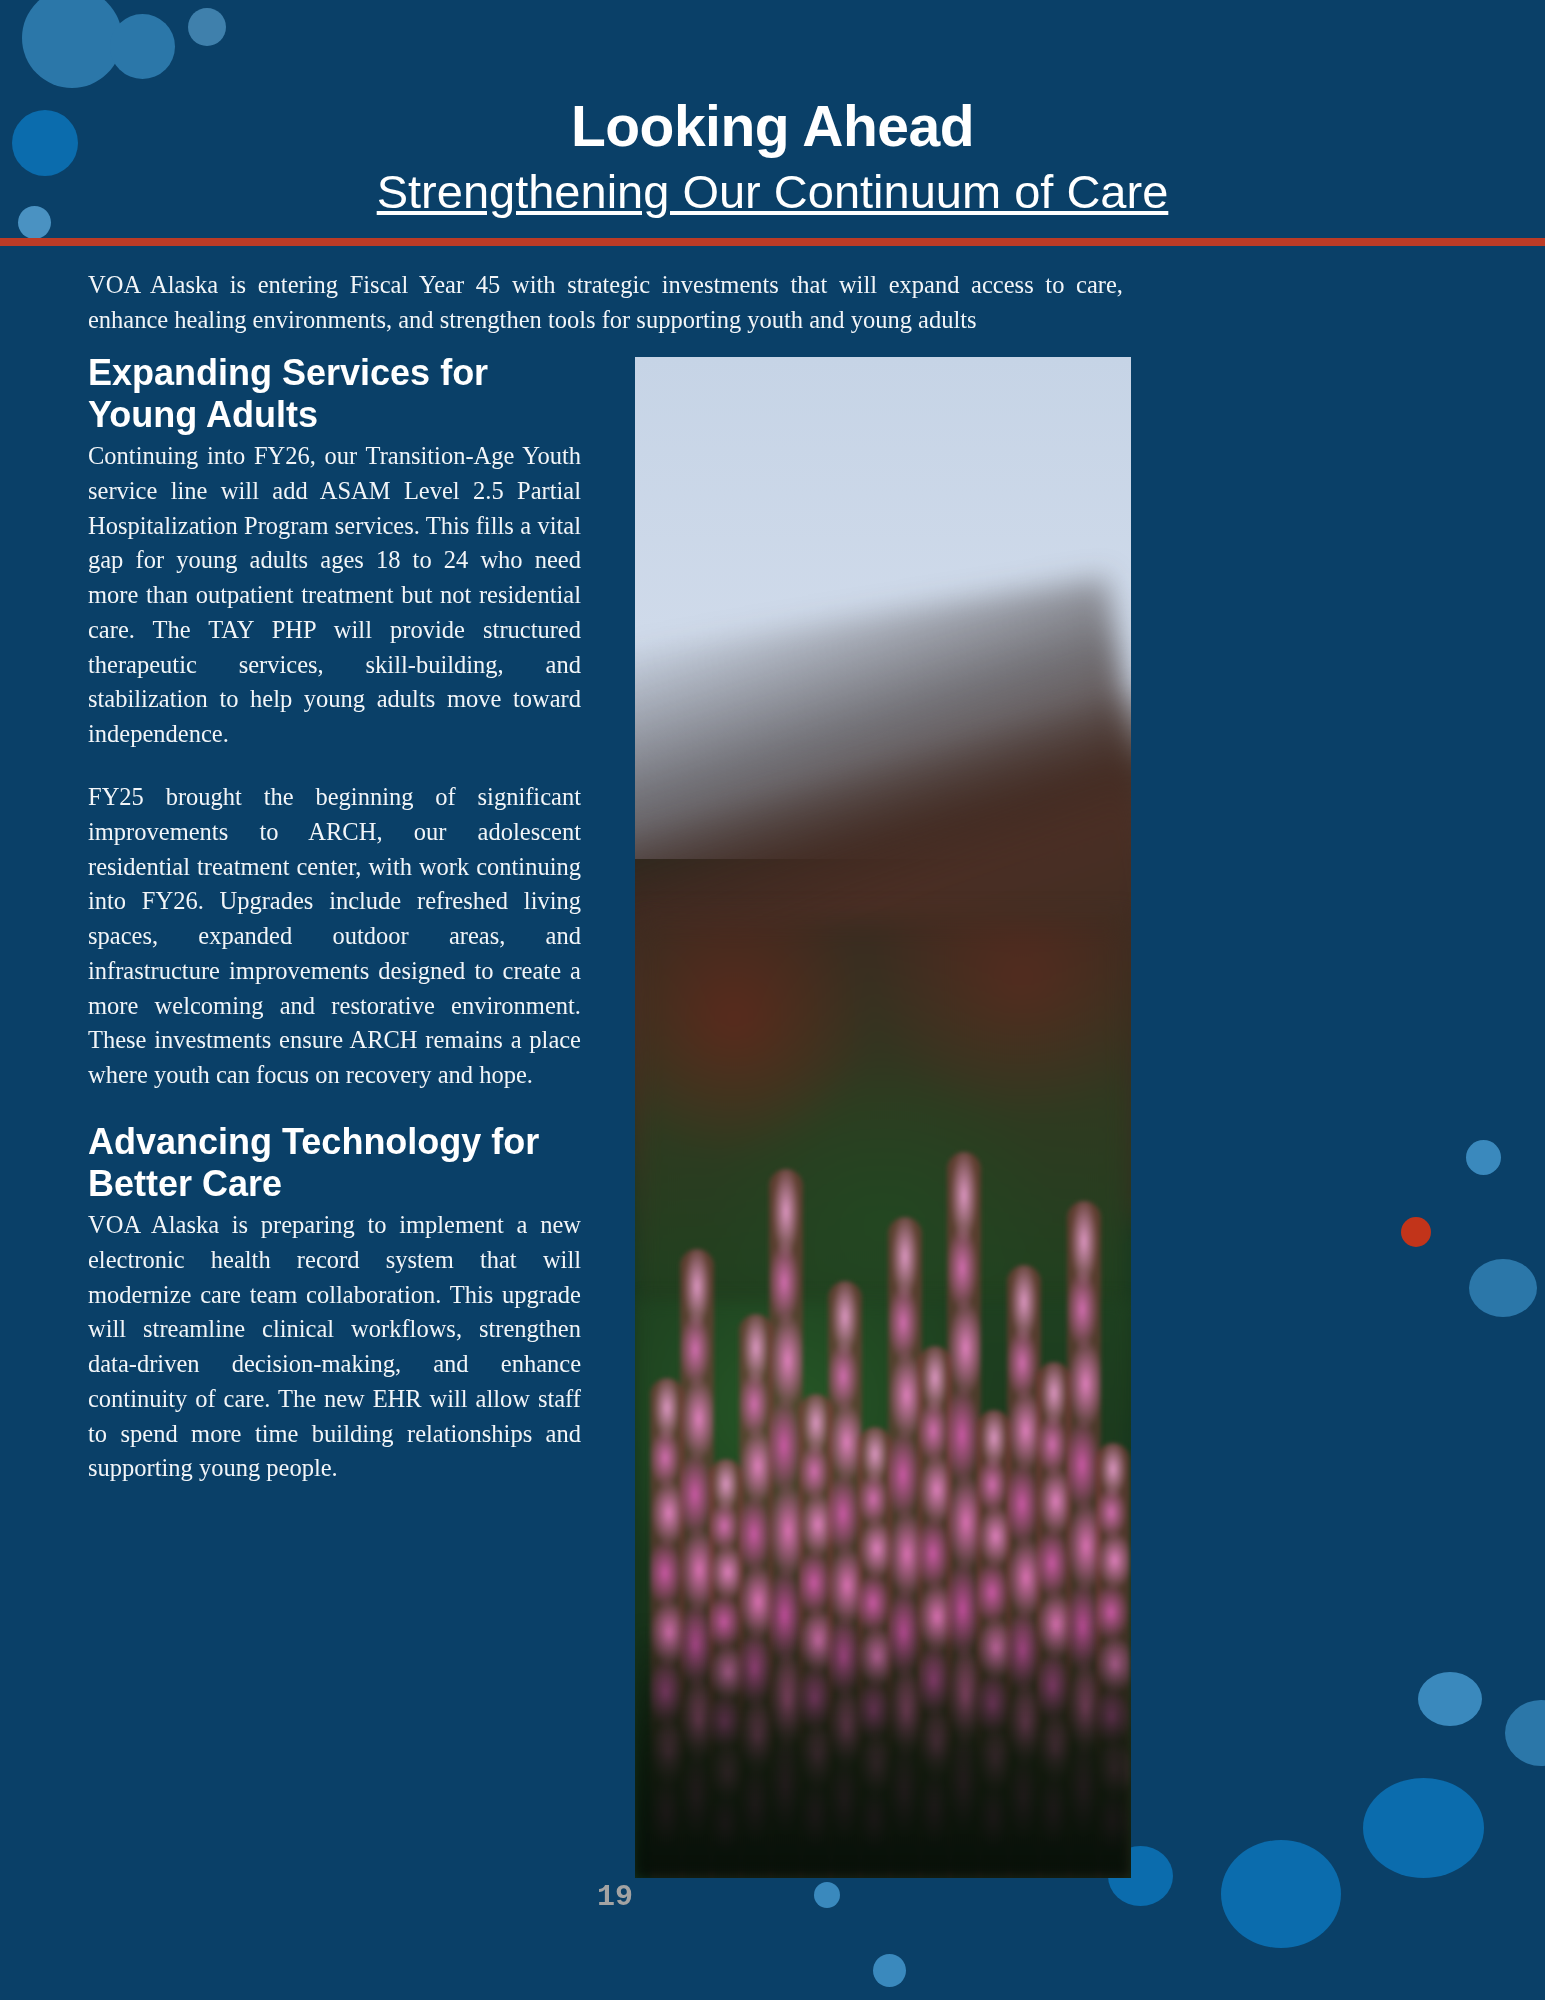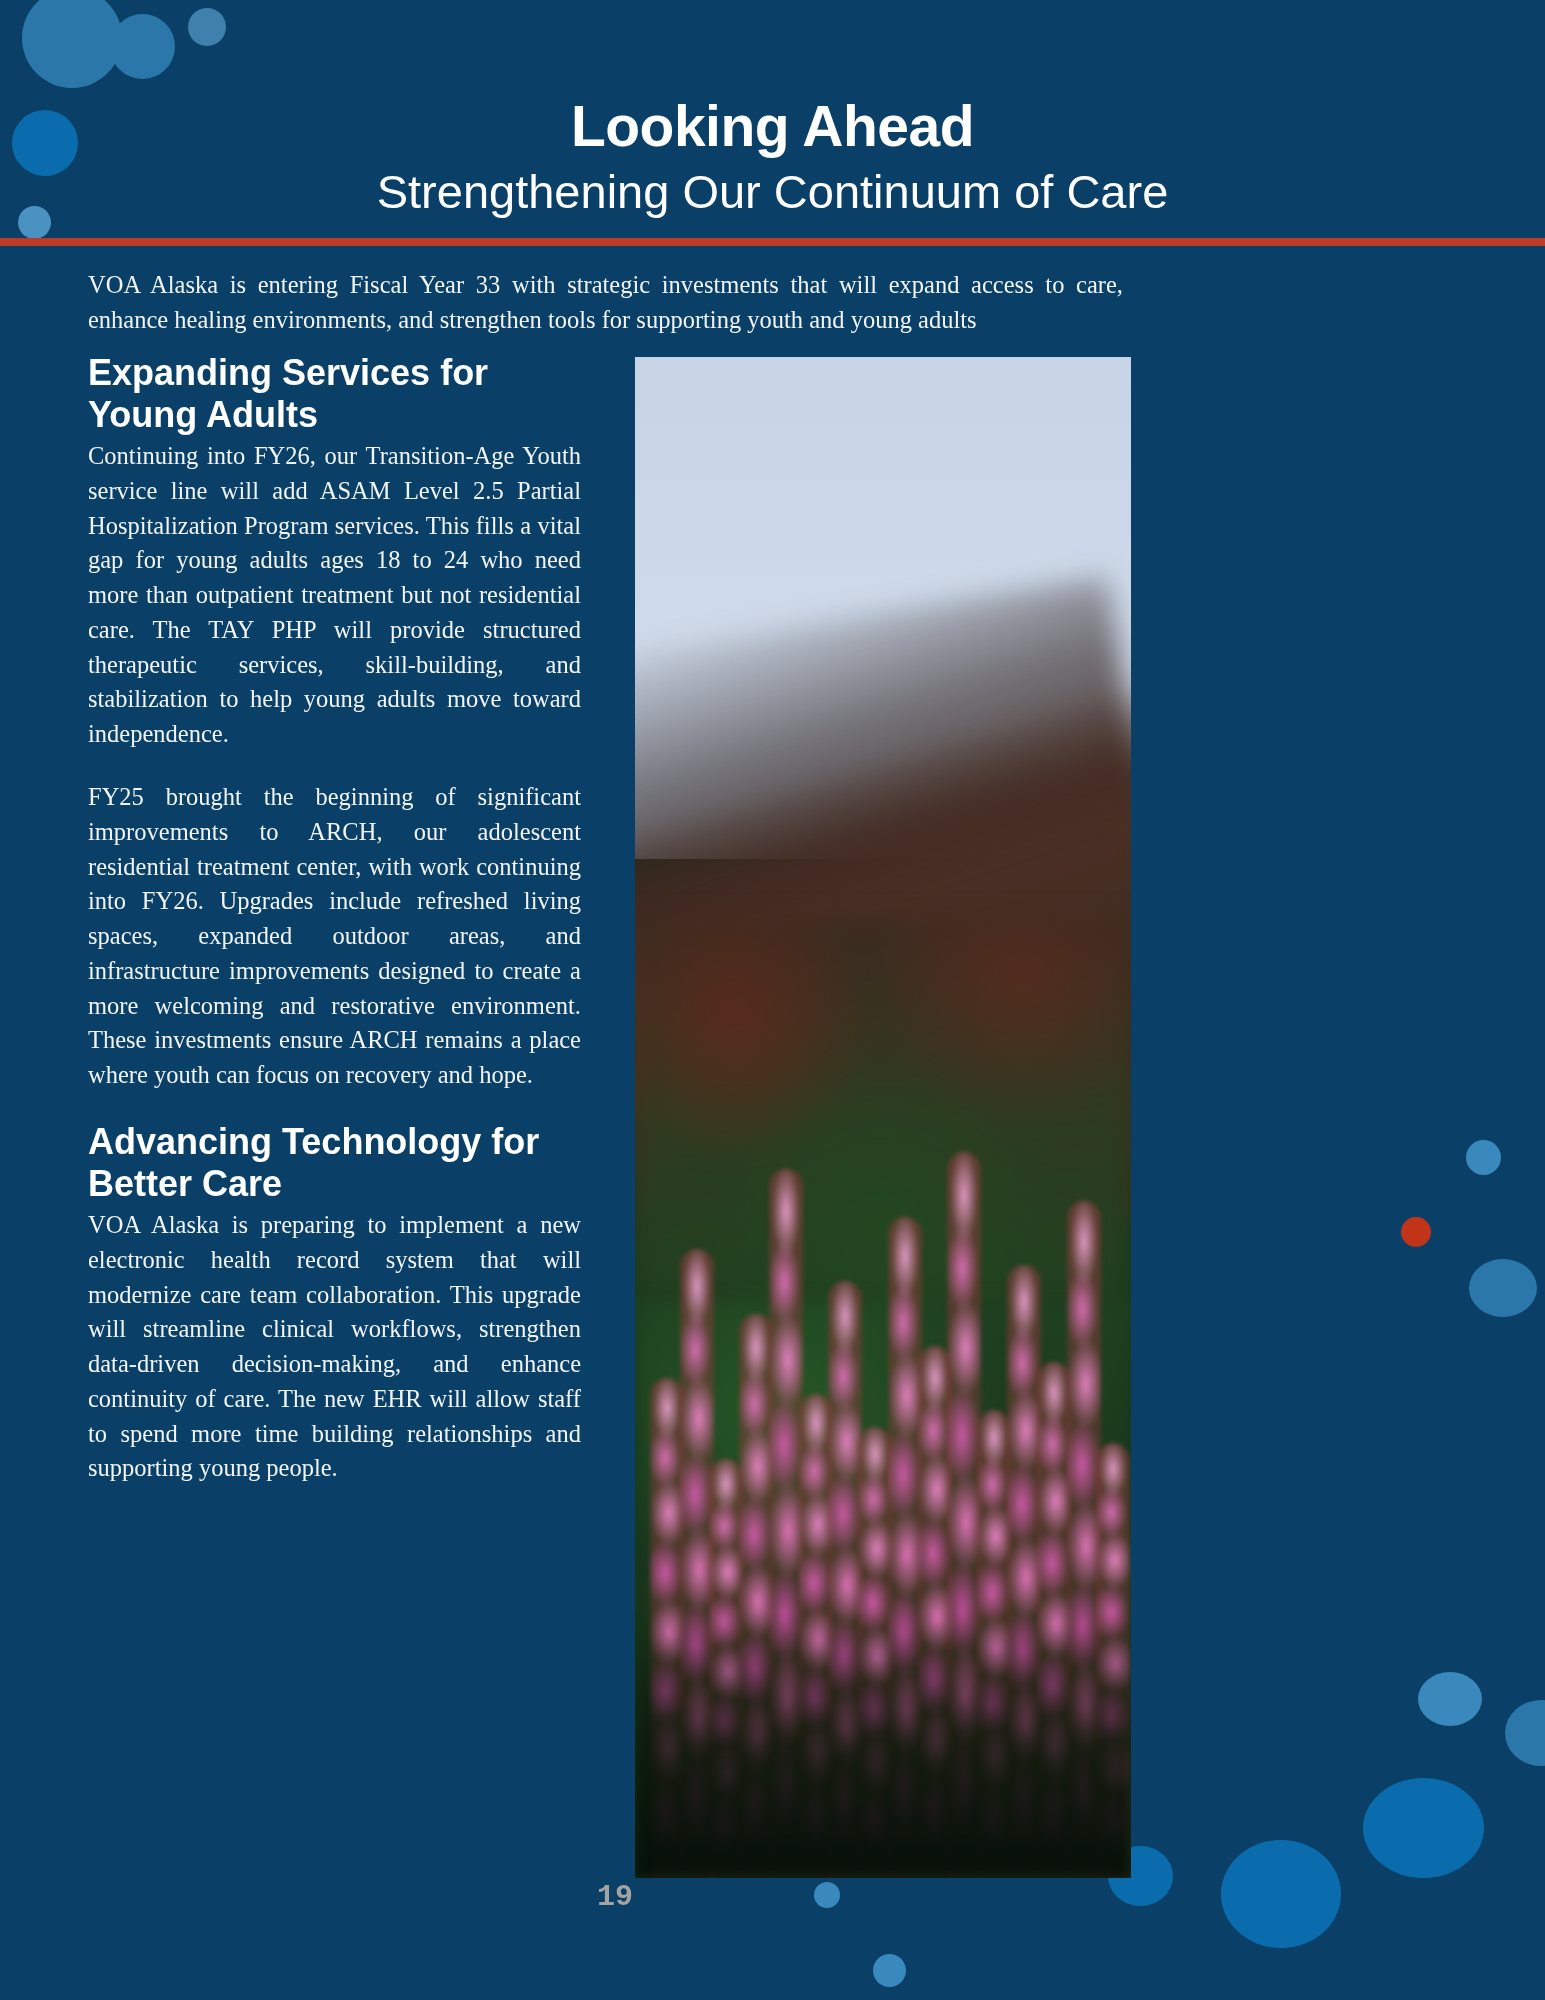--- a/index.html
+++ b/index.html
@@ -53,20 +53,21 @@
   #title-sub {
     position: absolute;
     left: 0;
     top: 168px;
     width: 1545px;
     text-align: center;
     font-size: 47px;
     font-weight: normal;
     color: #ffffff;
     line-height: 1;
+    text-decoration: underline;
   }
   #rule {
     position: absolute;
     left: 0;
     top: 238px;
     width: 1545px;
     height: 8px;
     background: #bc3b26;
     z-index: 6;
   }
@@ -239,21 +240,21 @@
   <div class="deco" style="left:188px; top:8px; width:38px; height:38px; background:#3f80ac;"></div>
   <div class="deco" style="left:12px; top:110px; width:66px; height:66px; background:#0b6cad;"></div>
   <div class="deco" style="left:18px; top:206px; width:33px; height:33px; background:#4a92c2;"></div>
 
   <div id="header-band">
     <div id="title-main">Looking Ahead</div>
     <div id="title-sub">Strengthening Our Continuum of Care</div>
   </div>
   <div id="rule"></div>
 
-  <div id="intro">VOA Alaska is entering Fiscal Year 33 with strategic investments that will expand access to care, enhance healing environments, and strengthen tools for supporting youth and young adults</div>
+  <div id="intro">VOA Alaska is entering Fiscal Year 45 with strategic investments that will expand access to care, enhance healing environments, and strengthen tools for supporting youth and young adults</div>
 
   <div id="photo">
     <div class="sky"></div>
     <div class="ridge2"></div>
     <div class="ridge"></div>
     <div class="forest"></div>
     <div class="meadow"></div>
     <div class="flowers">
       <div class="stalk" style="left:3%;  height:62%;"></div>
       <div class="stalk" style="left:9%;  height:78%;"></div>

